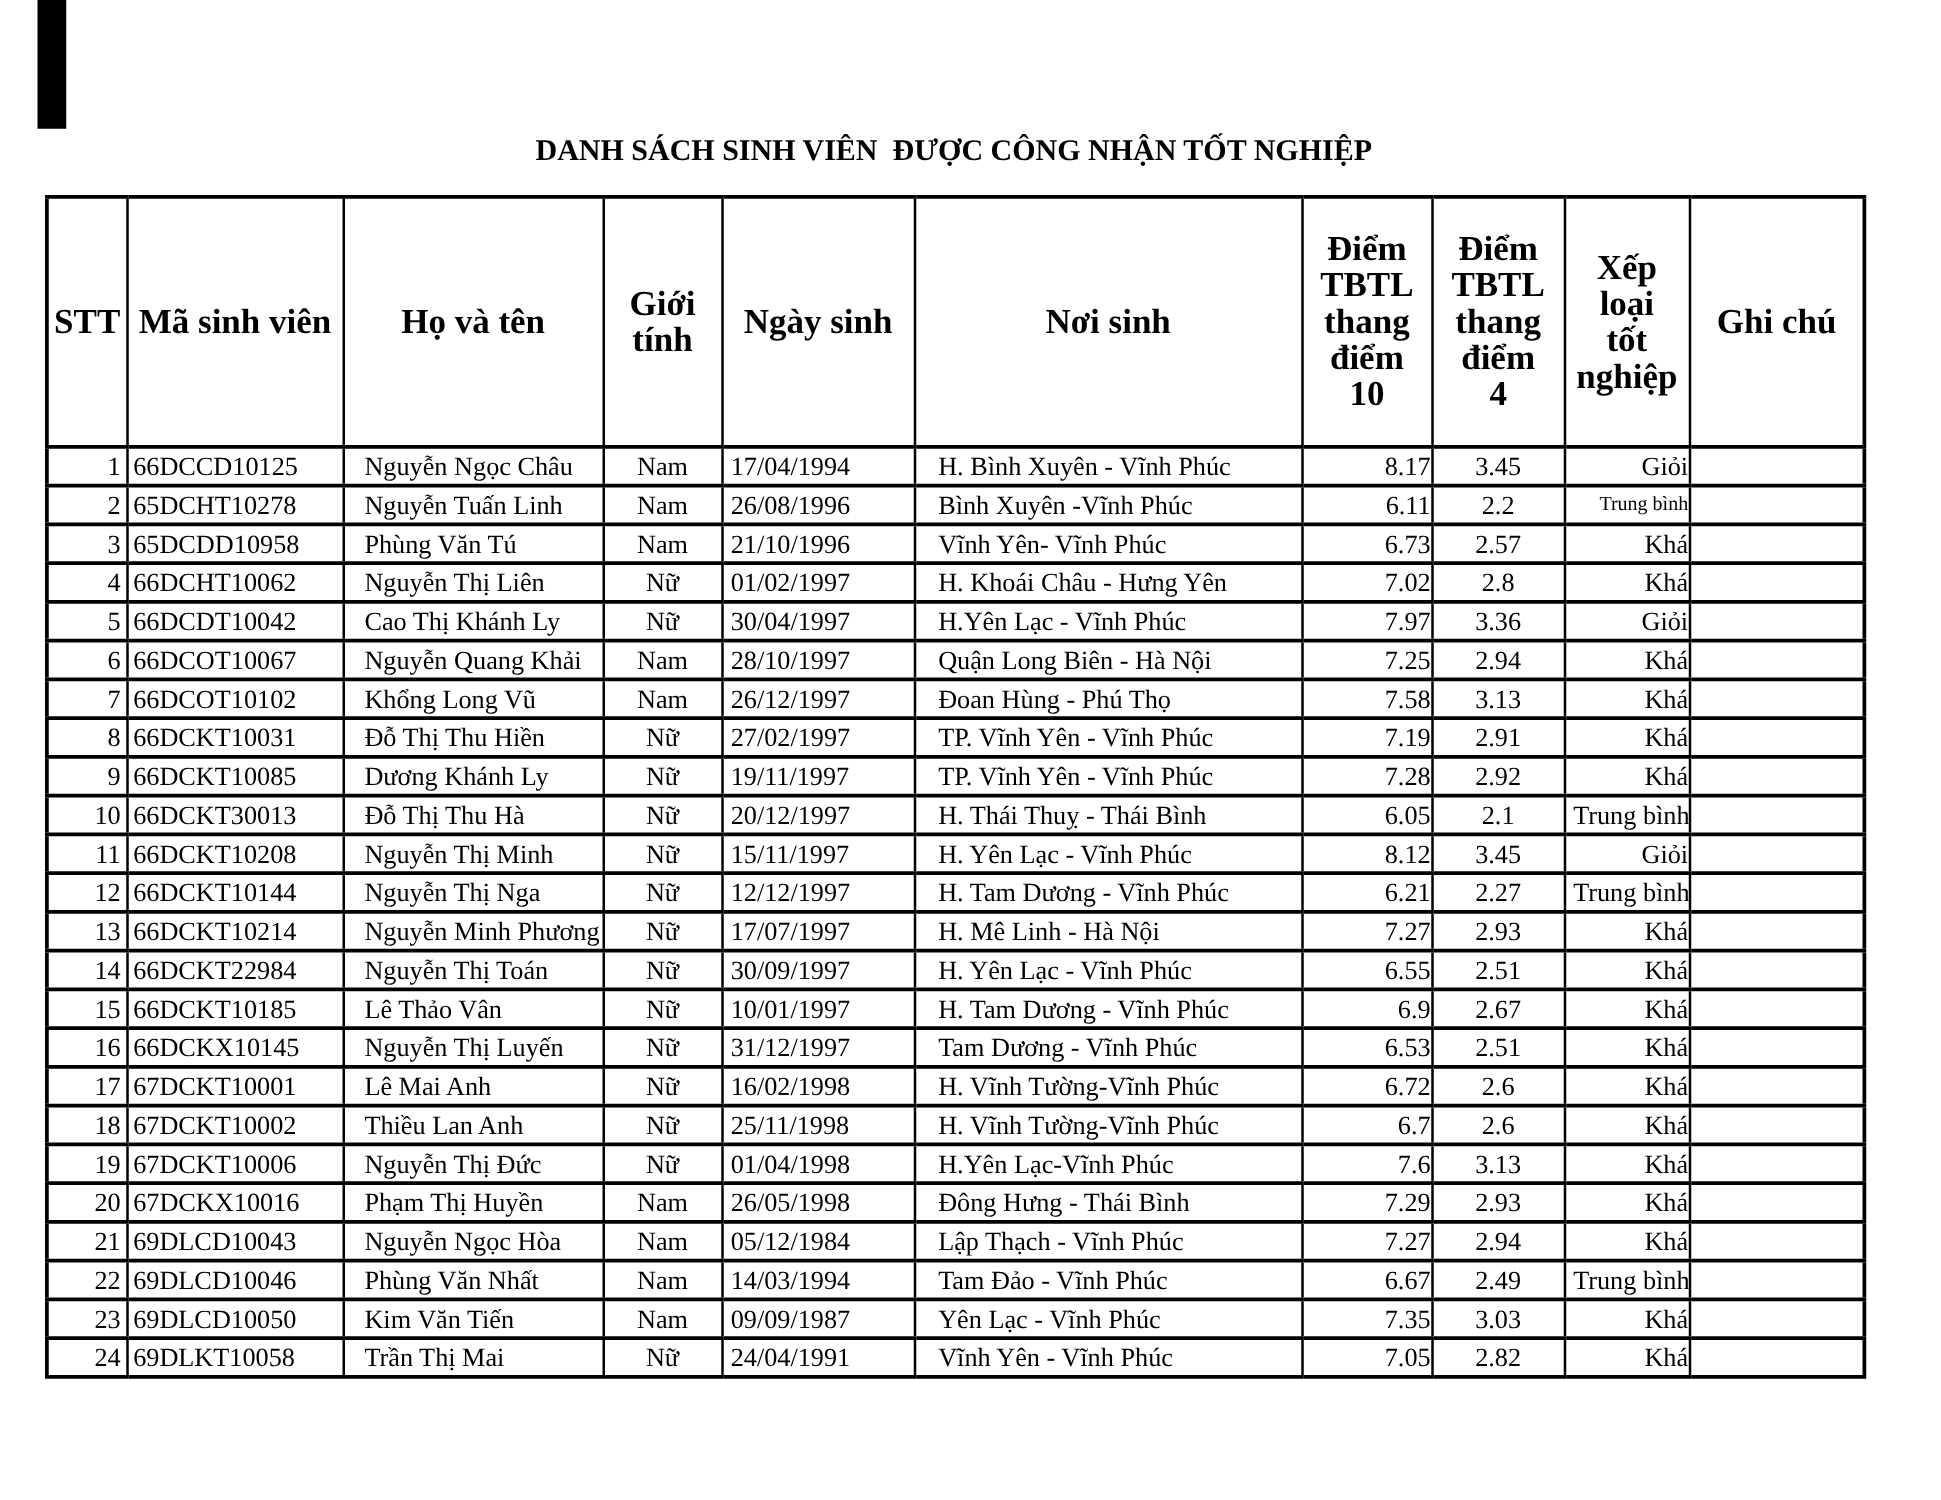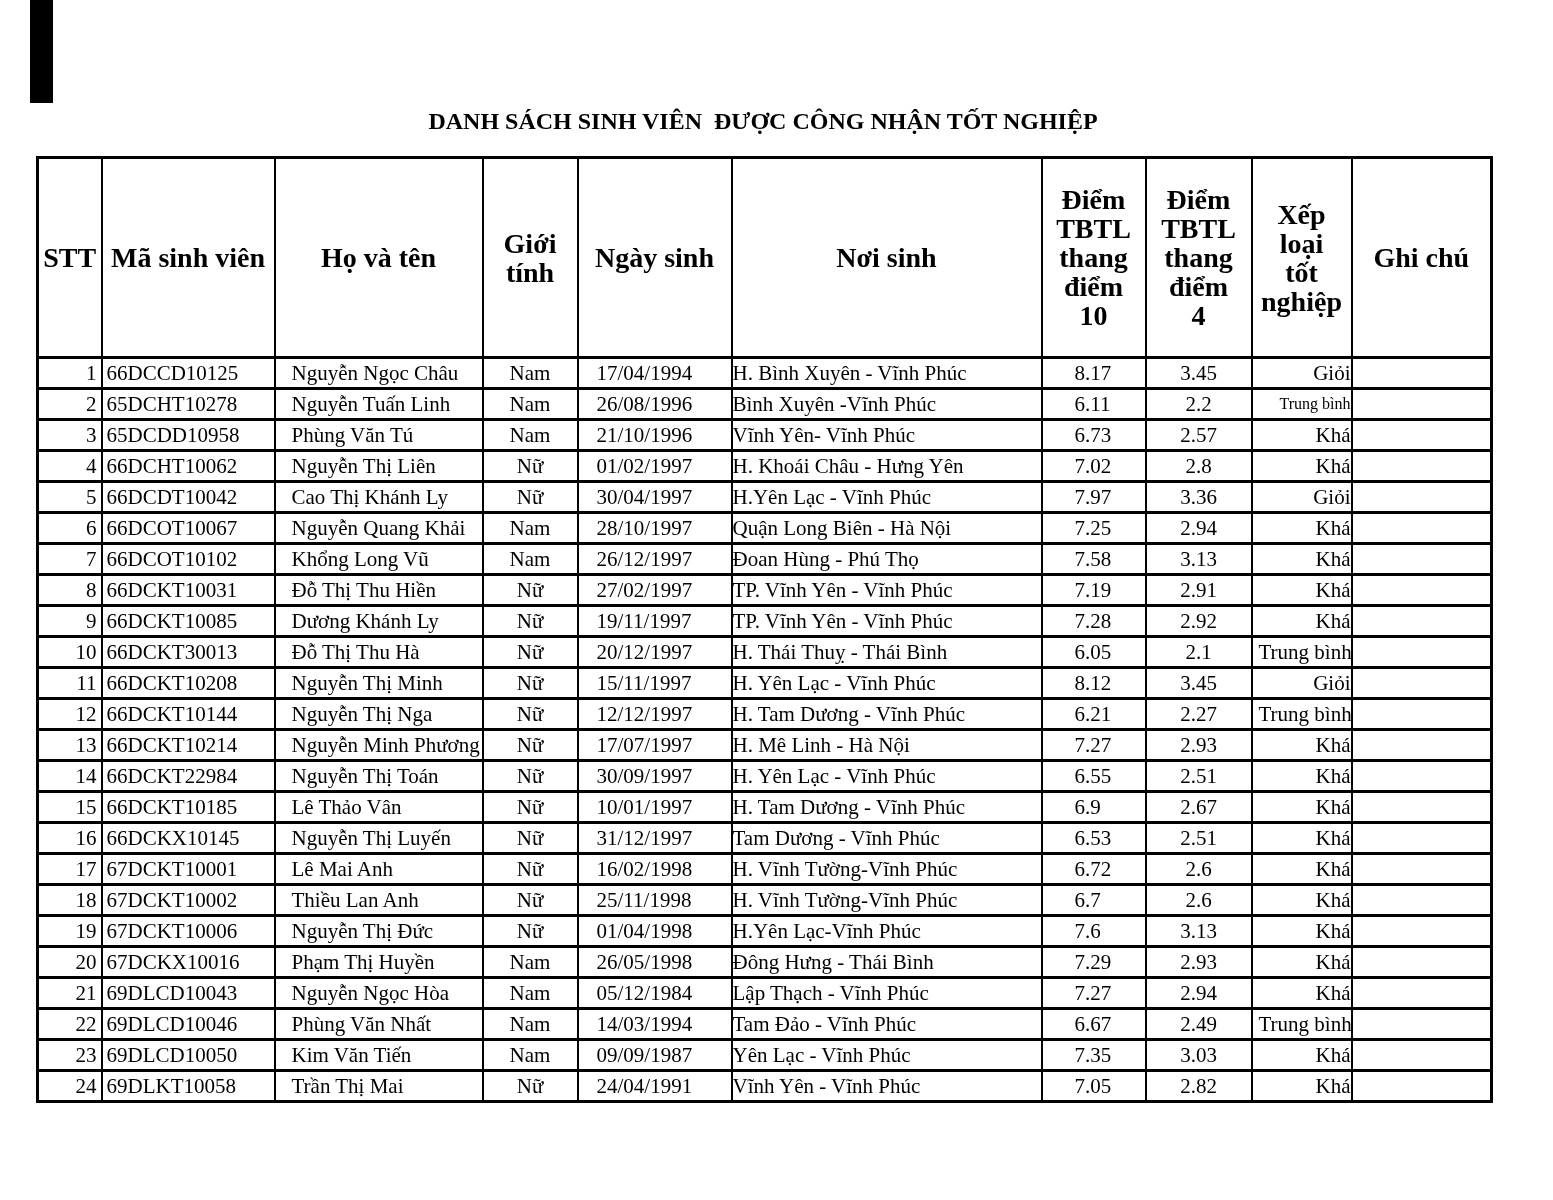--- a/index.html
+++ b/index.html
@@ -56,23 +56,23 @@
     font-size: 21px;
     line-height: 28px;
     vertical-align: middle;
     white-space: nowrap;
     padding: 0;
   }
   .c-stt   { text-align: right;  padding-right: 4px; }
   .c-msv   { text-align: left;   padding-left: 4px; }
   .c-name  { text-align: left;   padding-left: 16px; }
   .c-gender{ text-align: center; }
-  .c-dob   { text-align: left;   padding-left: 18px; }
-  .c-pob   { text-align: left;   padding-left: 0; }
-  .c-g10   { text-align: left; padding-left: 32px; }
+  .c-dob   { text-align: left;   padding-left: 6px; }
+  .c-pob   { text-align: left;   padding-left: 18px; }
+  .c-g10   { text-align: right; padding-left: 32px; }
   .c-g4    { text-align: center; }
   .c-rank  { text-align: right;   padding-left: 6px; }
   .c-note  { text-align: left; }
   
   tbody tr:nth-child(2) .c-rank { font-size: 16px; }
 </style>
 </head>
 <body>
 
 <div class="artifact-bar"></div>

